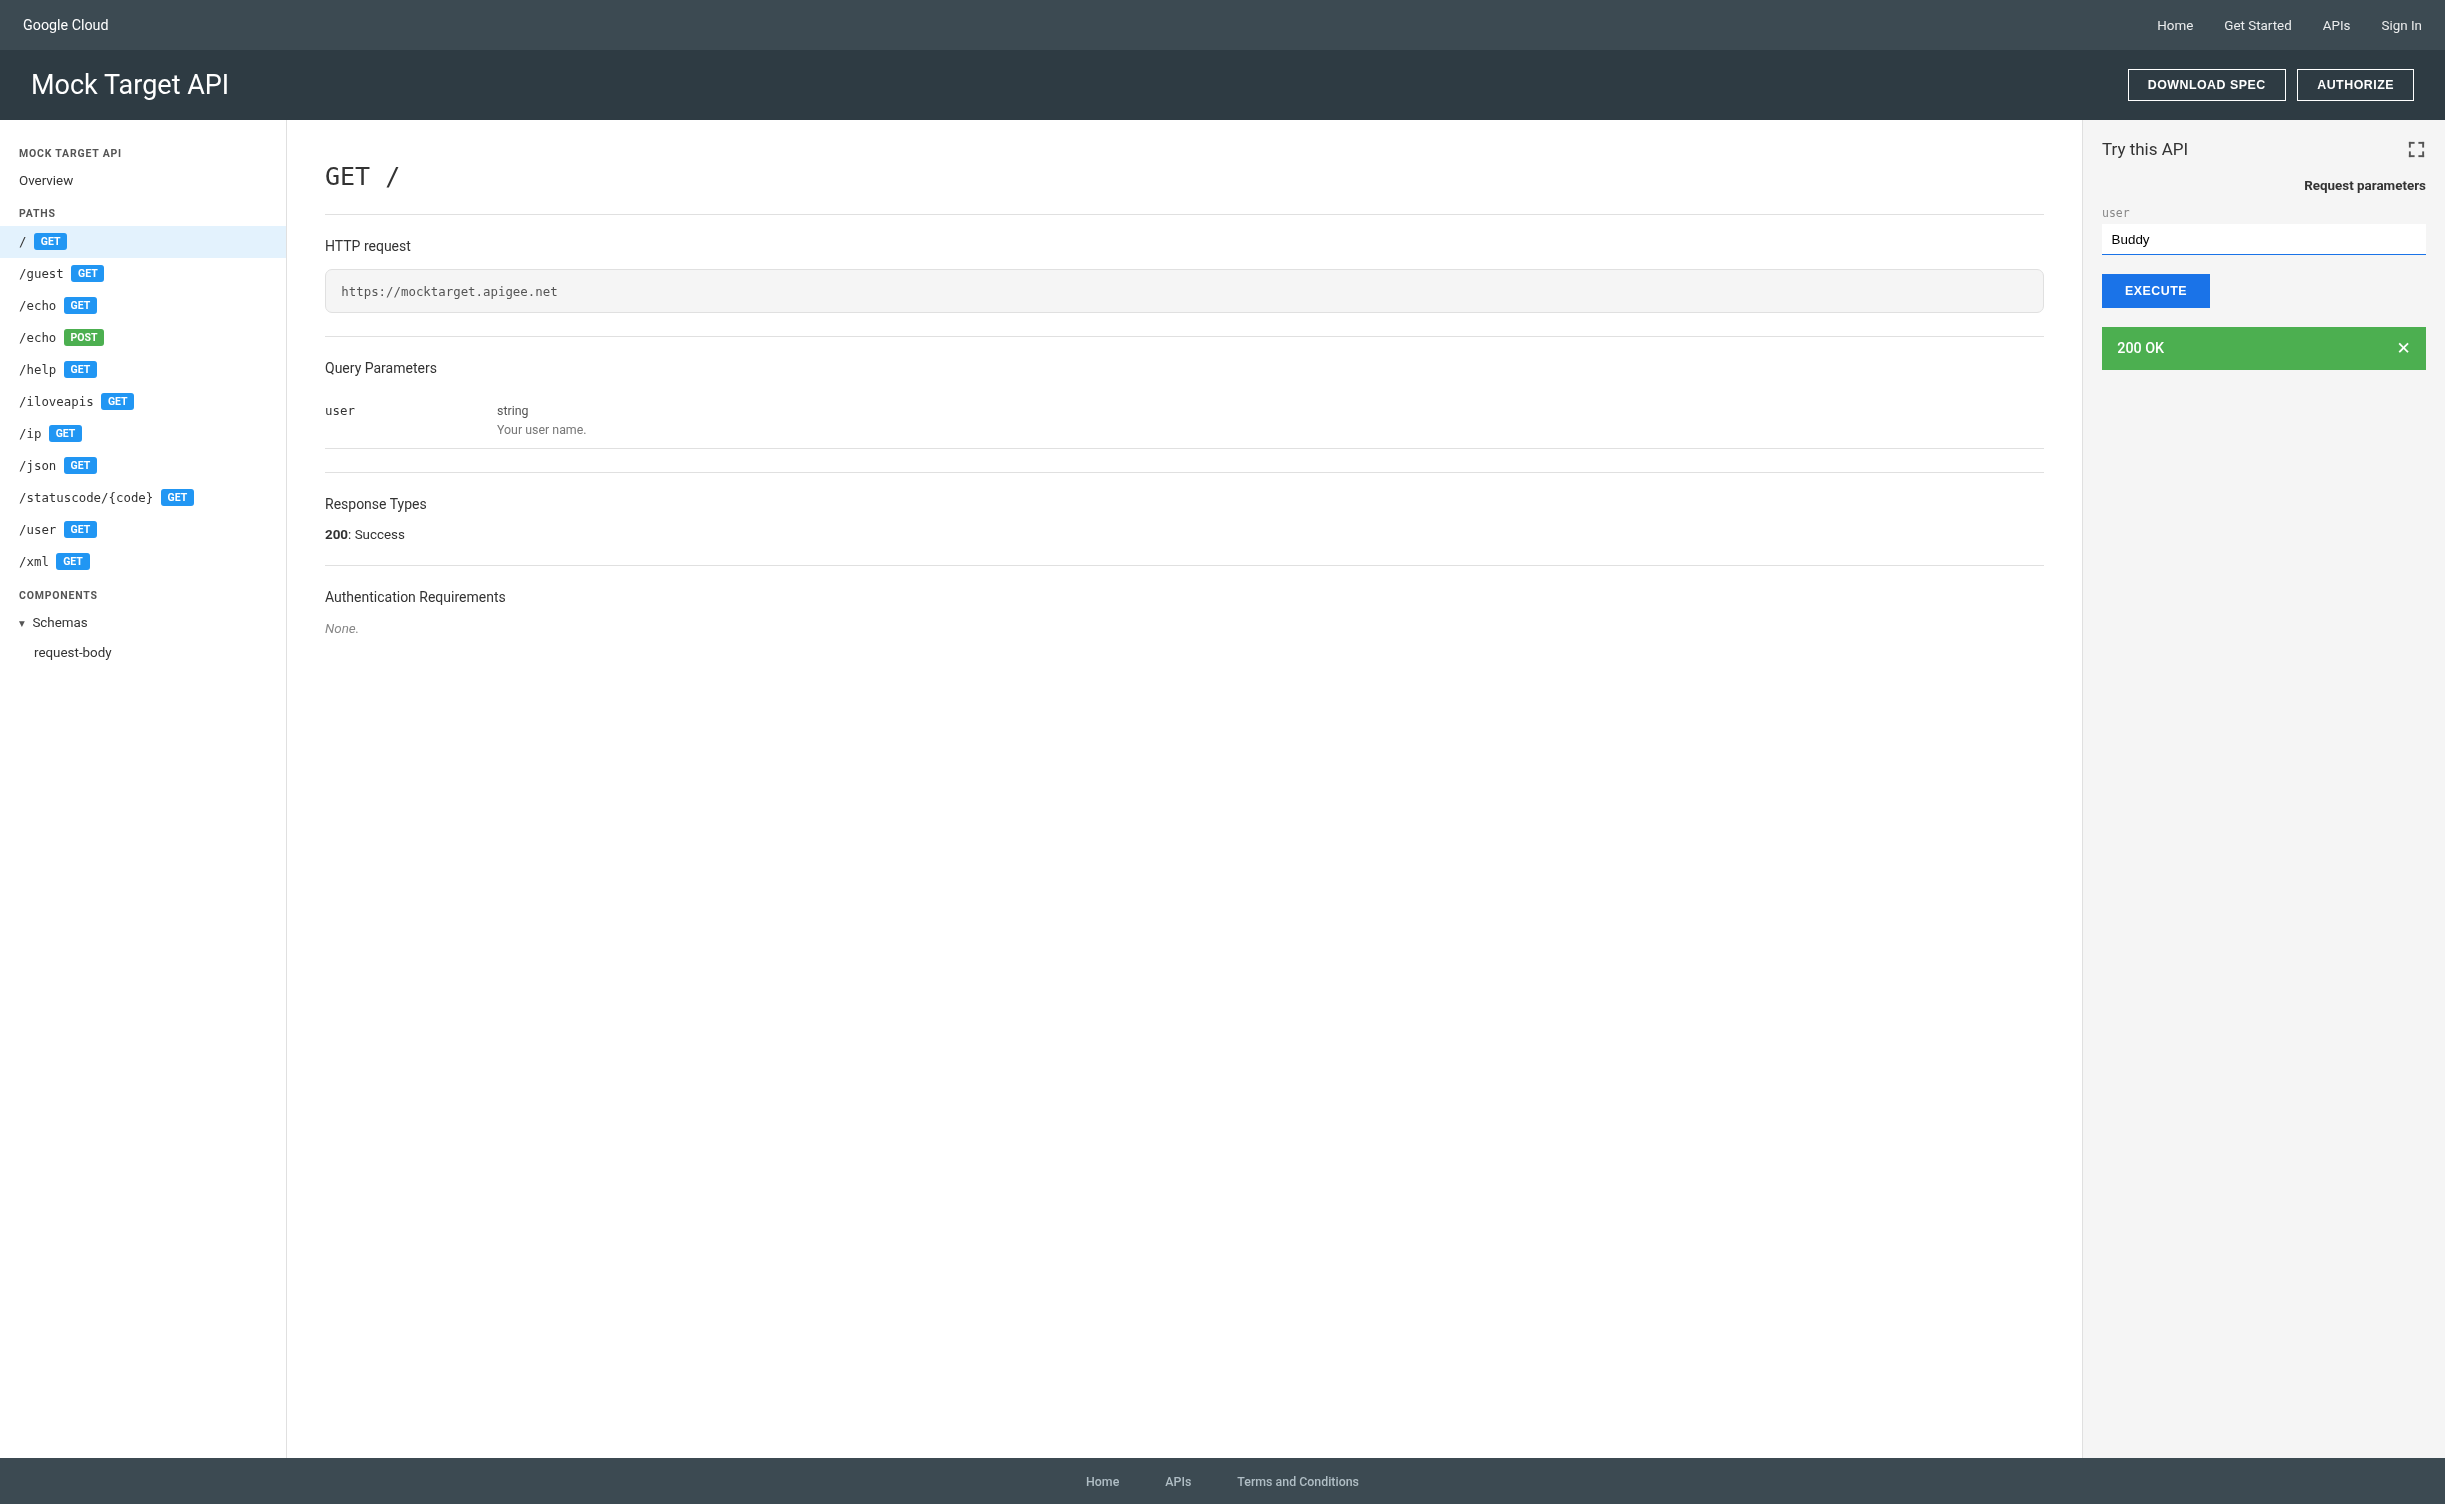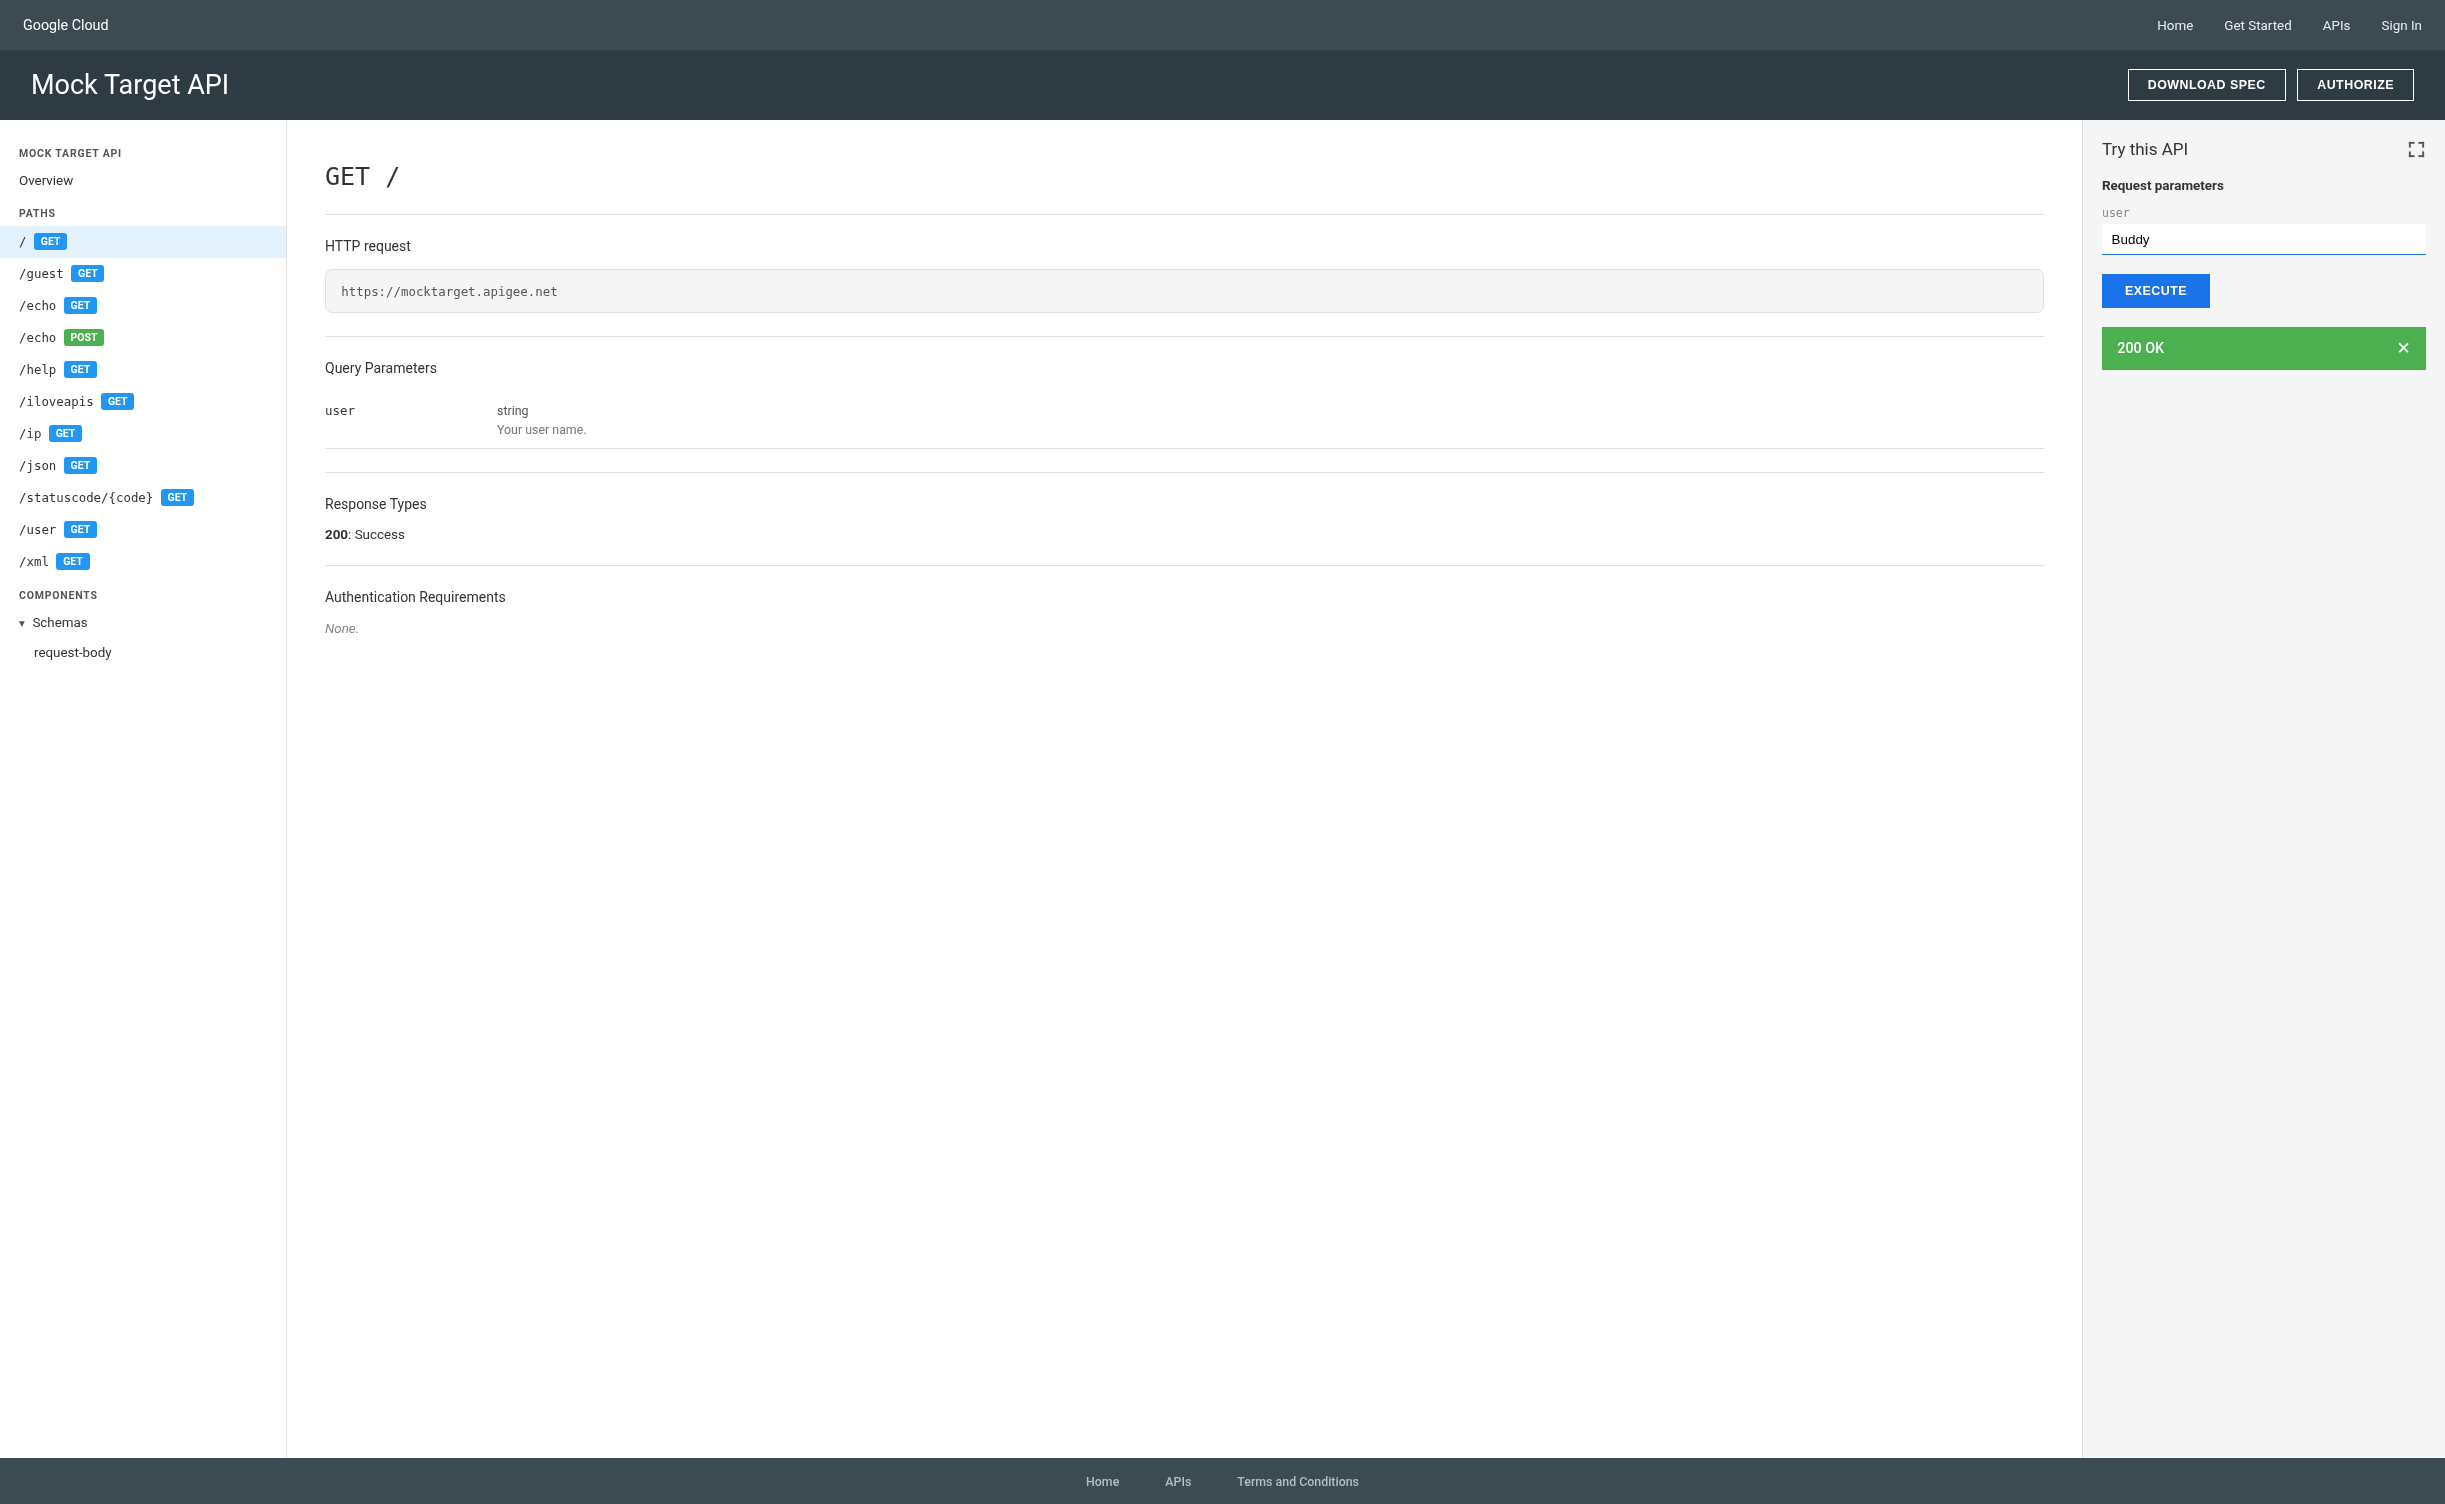--- a/index.html
+++ b/index.html
@@ -198,20 +198,21 @@
       width: 19px;
       height: 19px;
       cursor: pointer;
       color: #555;
     }
     .request-params-label {
       font-size: 13.4px;
       font-weight: 700;
       color: #333;
       margin-bottom: 13.4px;
+      text-align: right;
     }
     .param-field-label {
       font-family: monospace;
       font-size: 11.5px;
       color: #888;
       margin-bottom: 3.8px;
     }
     .param-input {
       width: 100%;
       border: none;

